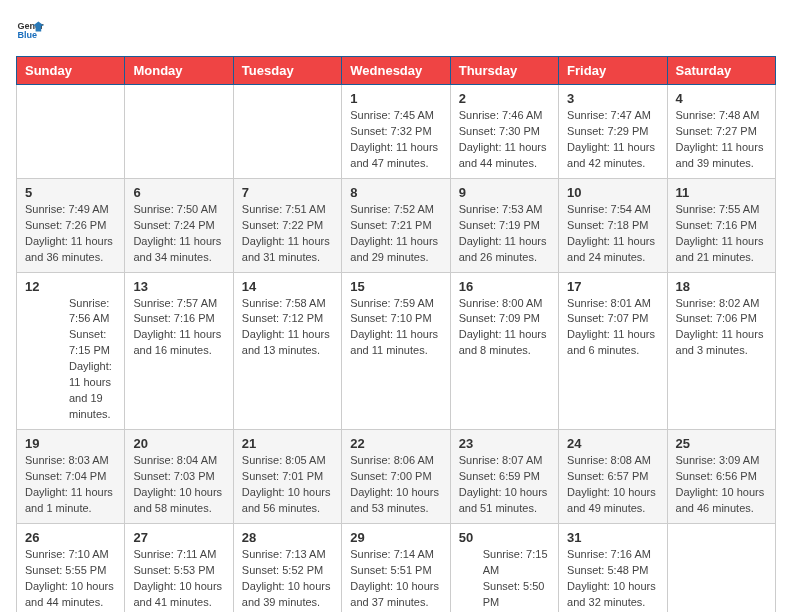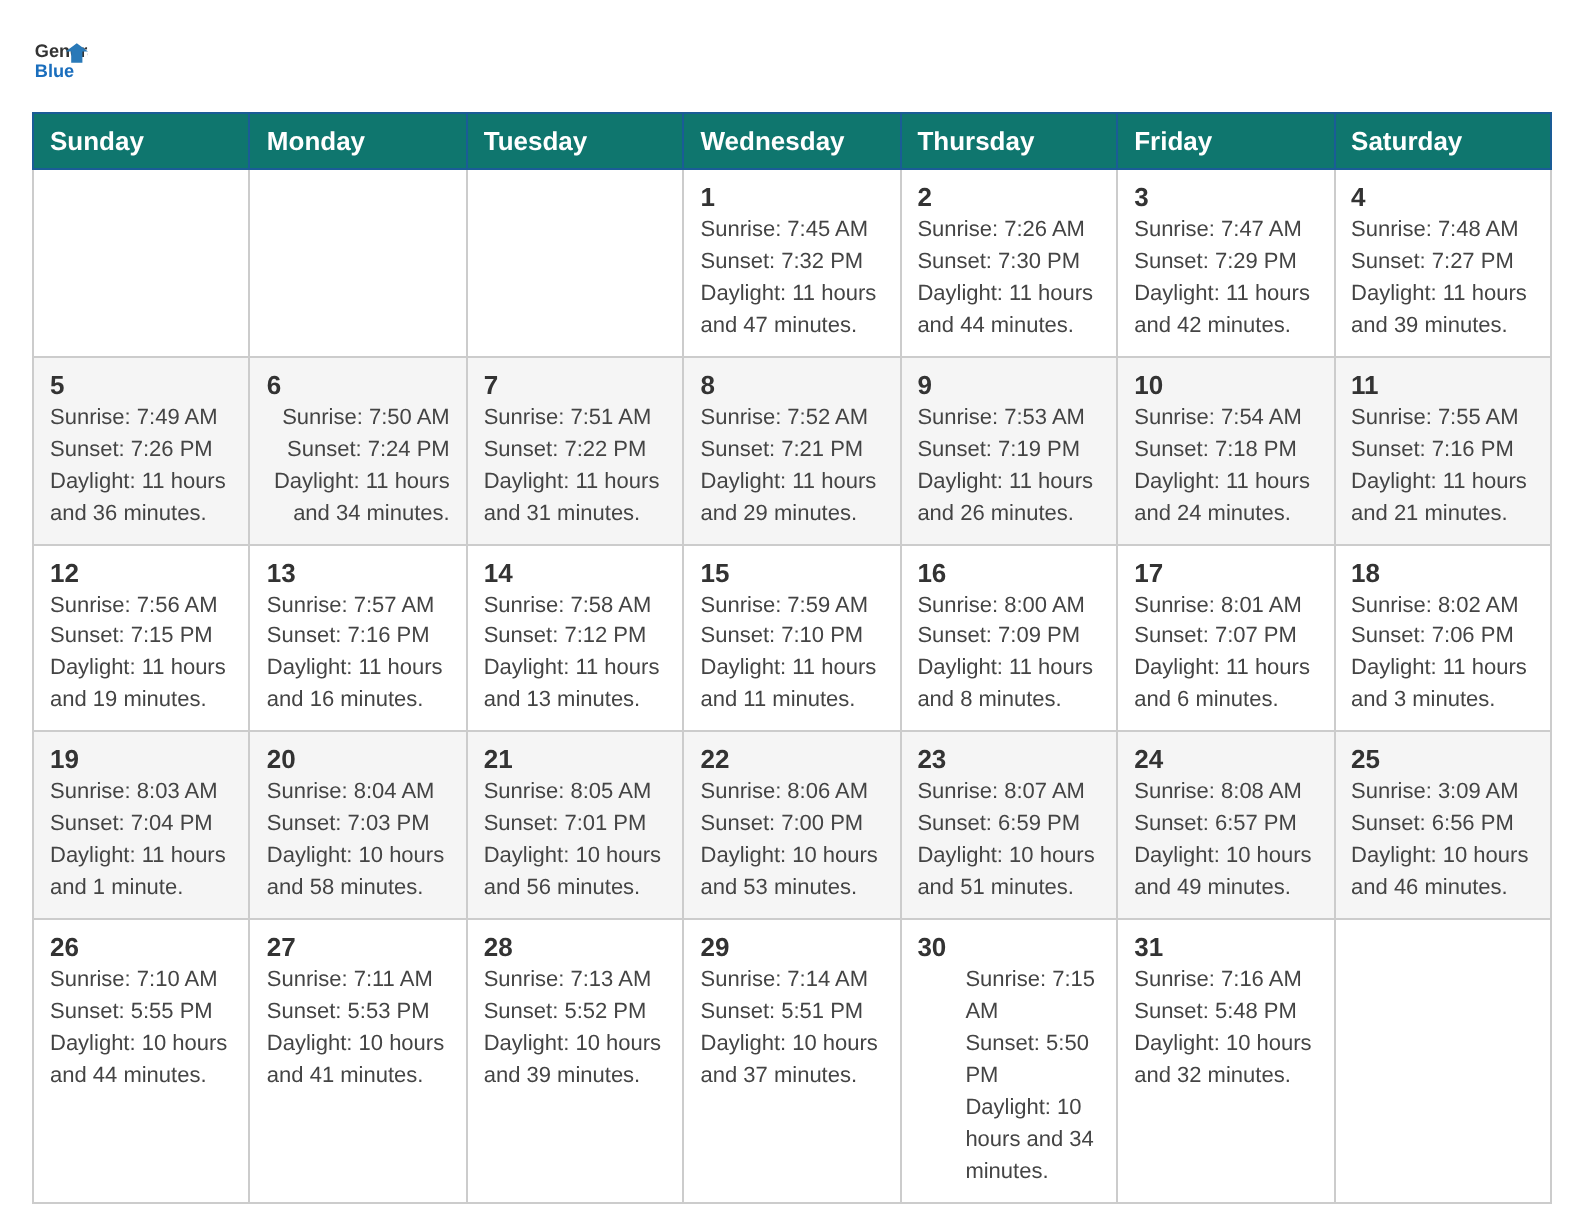--- a/index.html
+++ b/index.html
@@ -38,21 +38,21 @@
       font-size: 14px;
       color: #555;
       margin-top: 4px;
     }
     .calendar {
       width: 100%;
       border-collapse: collapse;
       border: 1px solid #ccc;
     }
     .calendar th {
-      background-color: #0f766e;
+      background-color: #ef4444;
       color: #fff;
       text-align: left;
       padding: 6px 8px;
       font-size: 13px;
       font-weight: bold;
       border: 1px solid #1a5c96;
     }
     .calendar td {
       vertical-align: top;
       padding: 6px 8px;
@@ -119,21 +119,21 @@
         <td class="empty-cell"></td>
         <td class="empty-cell"></td>
         <td>
           <span class="day-number">1</span>
           <div class="day-info" style="white-space: pre-line;">Sunrise: 7:45 AM
 Sunset: 7:32 PM
 Daylight: 11 hours and 47 minutes.</div>
         </td>
         <td>
           <span class="day-number">2</span>
-          <div class="day-info" style="white-space: pre-line;">Sunrise: 7:26 AM
+          <div class="day-info" style="white-space: pre-line;">Sunrise: 7:46 AM
 Sunset: 7:30 PM
 Daylight: 11 hours and 44 minutes.</div>
         </td>
         <td>
           <span class="day-number">3</span>
           <div class="day-info" style="white-space: pre-line;">Sunrise: 7:47 AM
 Sunset: 7:29 PM
 Daylight: 11 hours and 42 minutes.</div>
         </td>
         <td>
@@ -145,21 +145,21 @@
       </tr>
       <tr>
         <td>
           <span class="day-number">5</span>
           <div class="day-info" style="white-space: pre-line;">Sunrise: 7:49 AM
 Sunset: 7:26 PM
 Daylight: 11 hours and 36 minutes.</div>
         </td>
         <td>
           <span class="day-number">6</span>
-          <div class="day-info" style="white-space: pre-line; text-align: right;">Sunrise: 7:50 AM
+          <div class="day-info" style="white-space: pre-line;">Sunrise: 7:50 AM
 Sunset: 7:24 PM
 Daylight: 11 hours and 34 minutes.</div>
         </td>
         <td>
           <span class="day-number">7</span>
           <div class="day-info" style="white-space: pre-line;">Sunrise: 7:51 AM
 Sunset: 7:22 PM
 Daylight: 11 hours and 31 minutes.</div>
         </td>
         <td>
@@ -183,21 +183,21 @@
         <td>
           <span class="day-number">11</span>
           <div class="day-info" style="white-space: pre-line;">Sunrise: 7:55 AM
 Sunset: 7:16 PM
 Daylight: 11 hours and 21 minutes.</div>
         </td>
       </tr>
       <tr>
         <td>
           <span class="day-number">12</span>
-          <div class="day-info" style="white-space: pre-line;">Sunrise: 7:56 AM
+          <div class="day-info" style="white-space: pre-line; margin-left: 44px;">Sunrise: 7:56 AM
 Sunset: 7:15 PM
 Daylight: 11 hours and 19 minutes.</div>
         </td>
         <td>
           <span class="day-number">13</span>
           <div class="day-info" style="white-space: pre-line;">Sunrise: 7:57 AM
 Sunset: 7:16 PM
 Daylight: 11 hours and 16 minutes.</div>
         </td>
         <td>
@@ -294,21 +294,21 @@
 Sunset: 5:52 PM
 Daylight: 10 hours and 39 minutes.</div>
         </td>
         <td>
           <span class="day-number">29</span>
           <div class="day-info" style="white-space: pre-line;">Sunrise: 7:14 AM
 Sunset: 5:51 PM
 Daylight: 10 hours and 37 minutes.</div>
         </td>
         <td>
-          <span class="day-number">30</span>
+          <span class="day-number">50</span>
           <div class="day-info" style="white-space: pre-line; margin-left: 24px;">Sunrise: 7:15 AM
 Sunset: 5:50 PM
 Daylight: 10 hours and 34 minutes.</div>
         </td>
         <td>
           <span class="day-number">31</span>
           <div class="day-info" style="white-space: pre-line;">Sunrise: 7:16 AM
 Sunset: 5:48 PM
 Daylight: 10 hours and 32 minutes.</div>
         </td>

